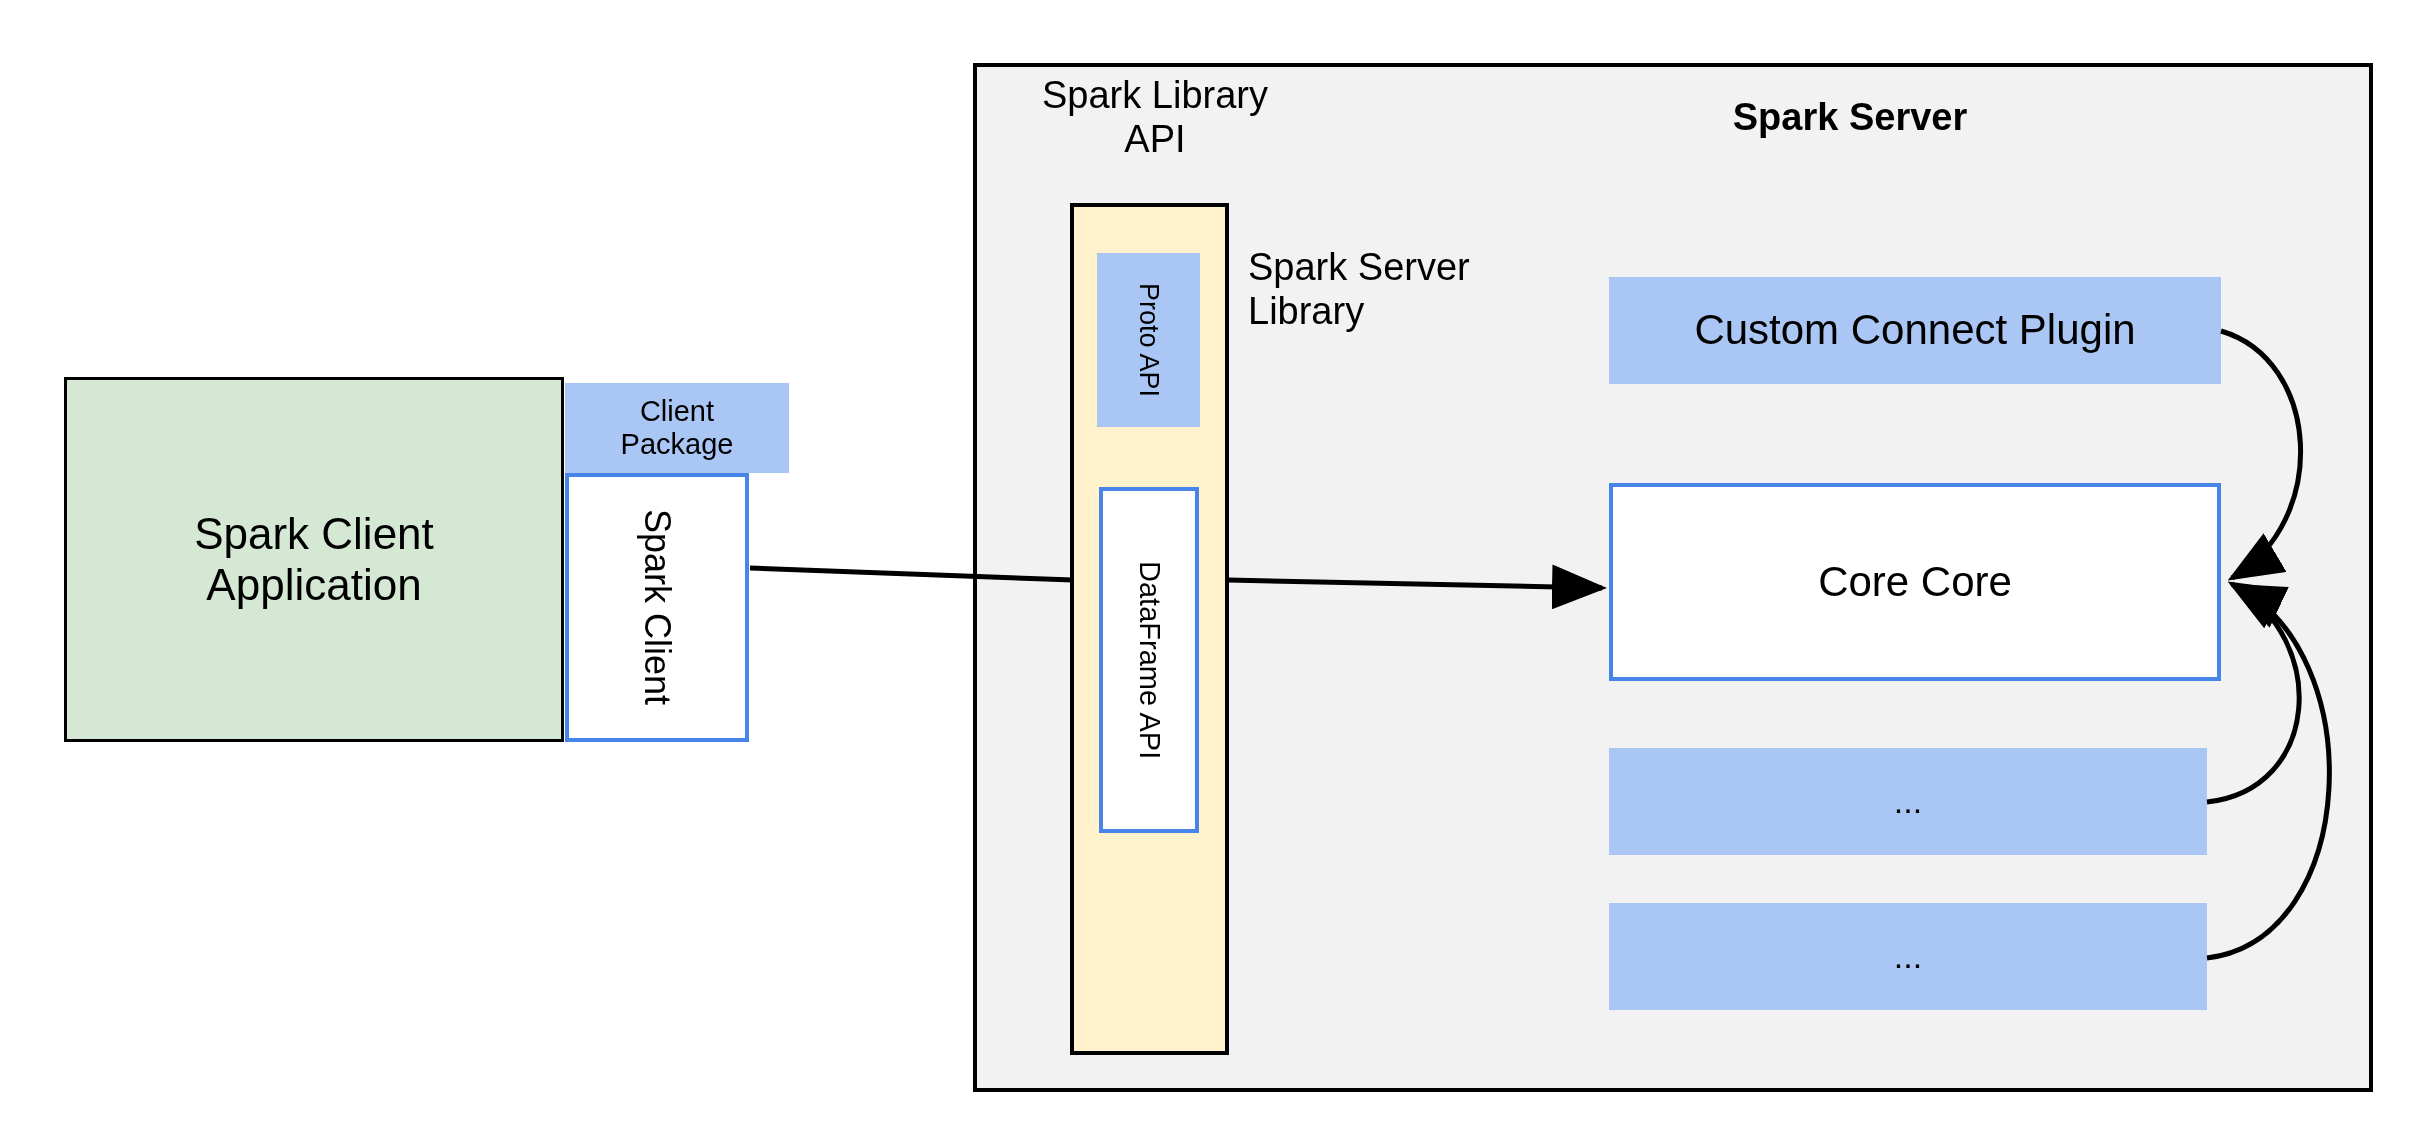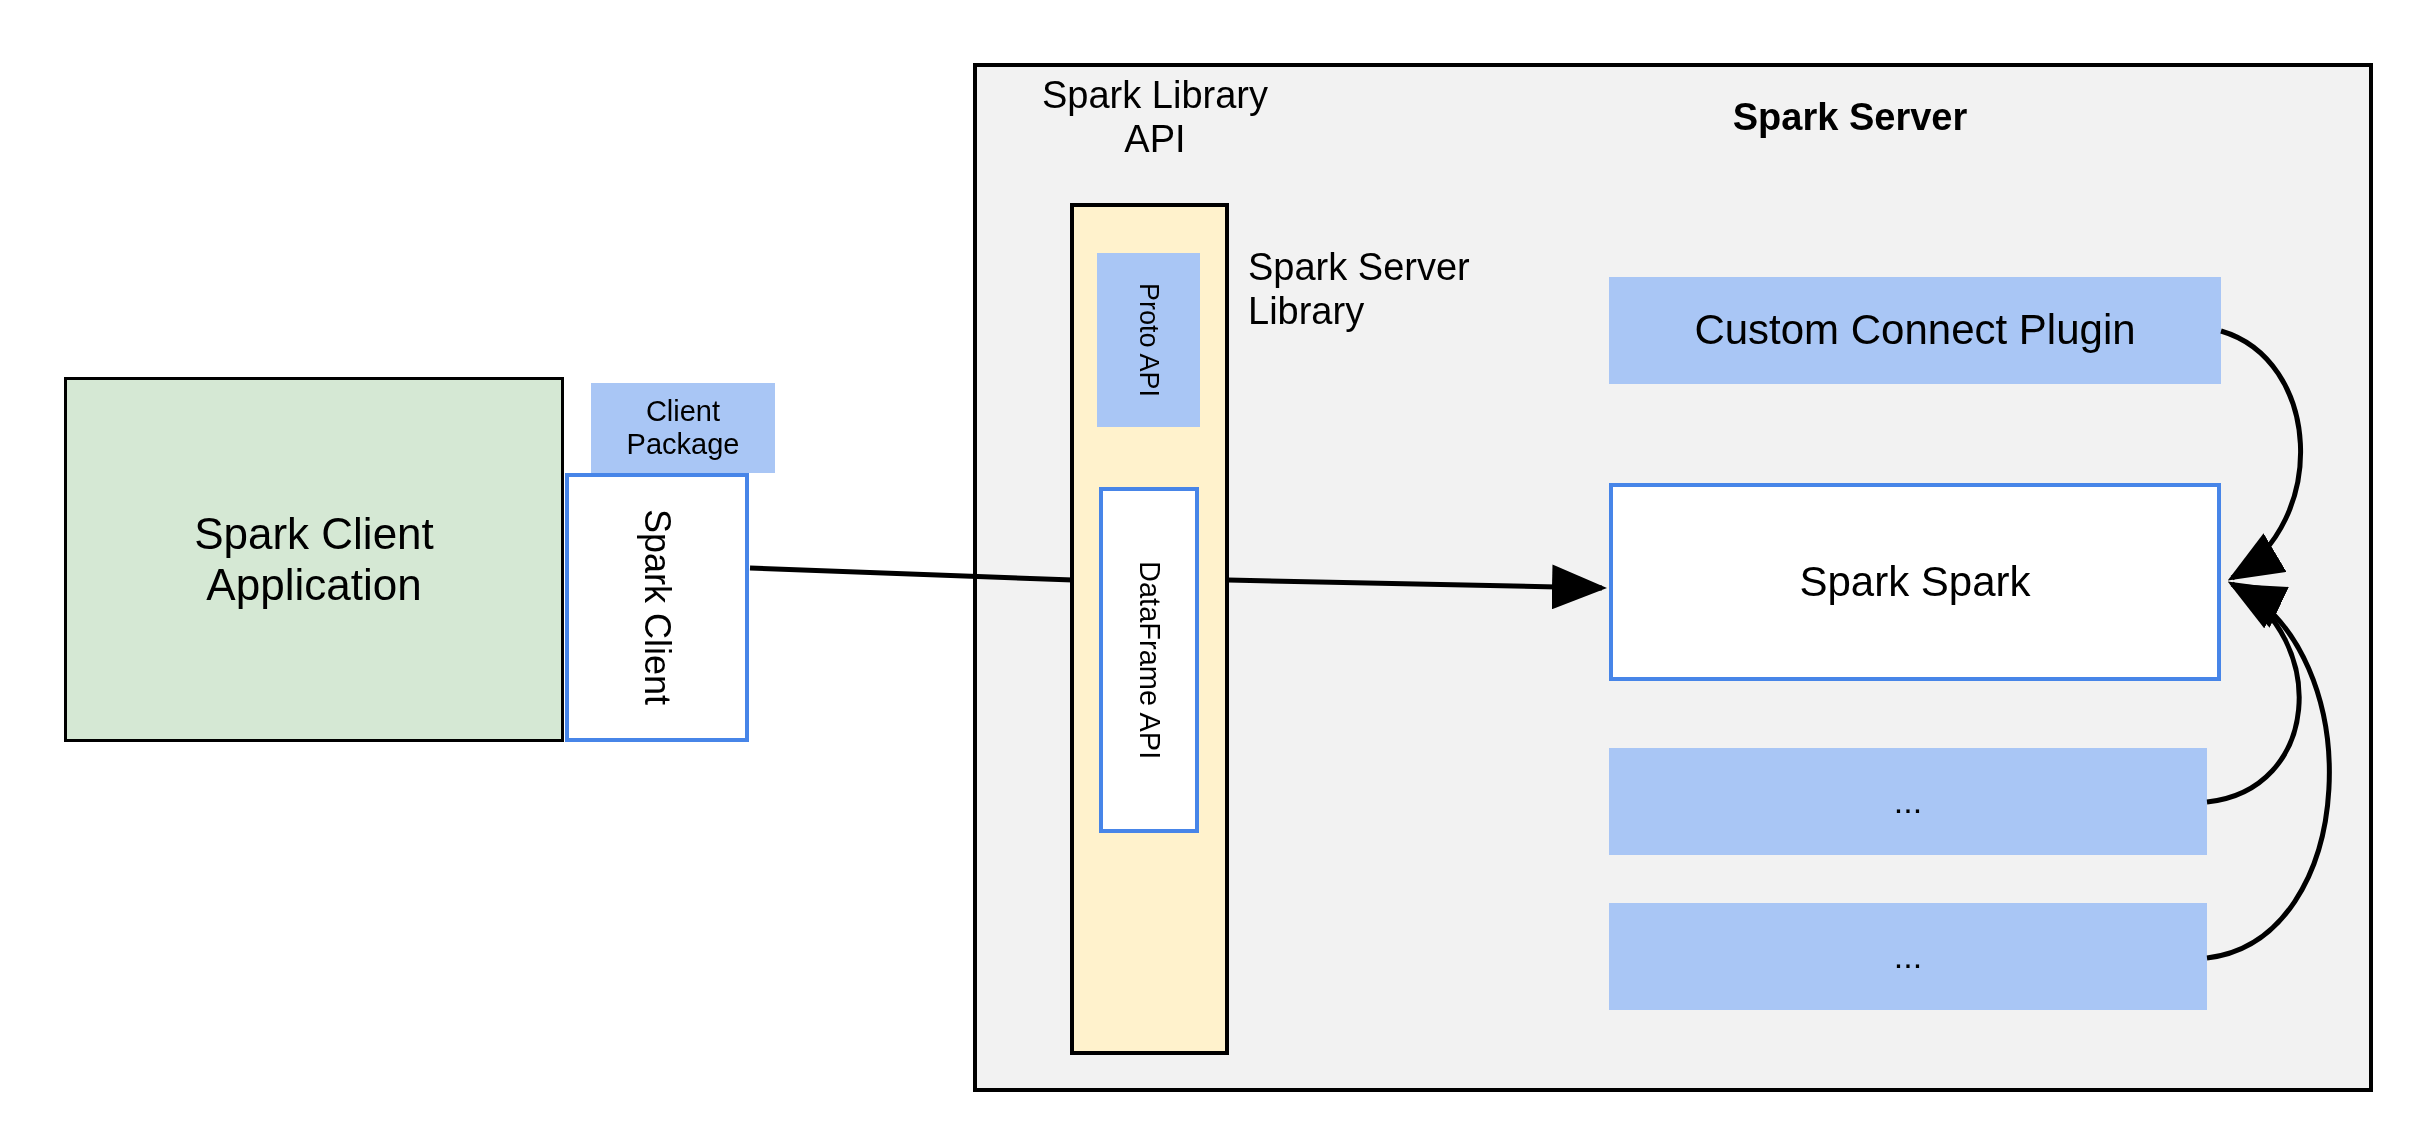--- a/index.html
+++ b/index.html
@@ -40,26 +40,25 @@
     background: #D5E8D4;
     border: 3px solid #000000;
     font-size: 44px;
     z-index: 4;
   }
   #client-app .label { white-space: pre-line; }
 
   #client-package {
     left: 565px;
     top: 383px;
-    width: 184px;
+    width: 224px;
     height: 90px;
     background: #A9C6F5;
     font-size: 29px;
     z-index: 5;
-    margin-left: 26px;
   }
   #client-package .label { white-space: pre-line; }
 
   #spark-client {
     left: 565px;
     top: 473px;
     width: 184px;
     height: 269px;
     background: #ffffff;
     border: 4px solid #4785E8;
@@ -256,21 +255,21 @@
 
   <div class="node" id="dataframe-api">
     <span class="label">DataFrame API</span>
   </div>
 
   <div class="node" id="custom-library-plugin">
     <span class="label">Custom Connect Plugin</span>
   </div>
 
   <div class="node" id="spark-core">
-    <span class="label">Spark Spark</span>
+    <span class="label">Core Core</span>
   </div>
 
   <div class="node" id="ellipsis-box-1">
     <span class="label">...</span>
   </div>
 
   <div class="node" id="ellipsis-box-2">
     <span class="label">...</span>
   </div>
 

